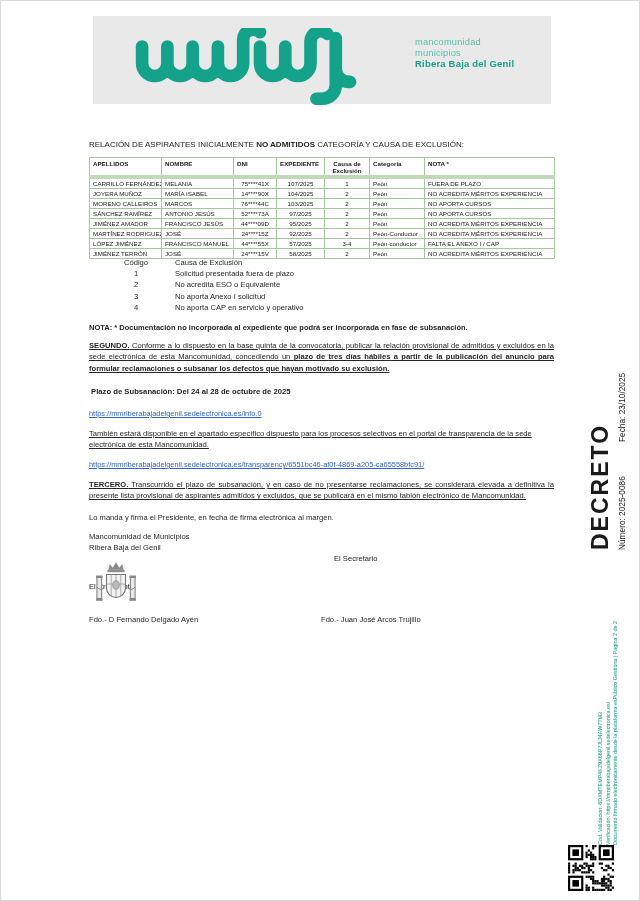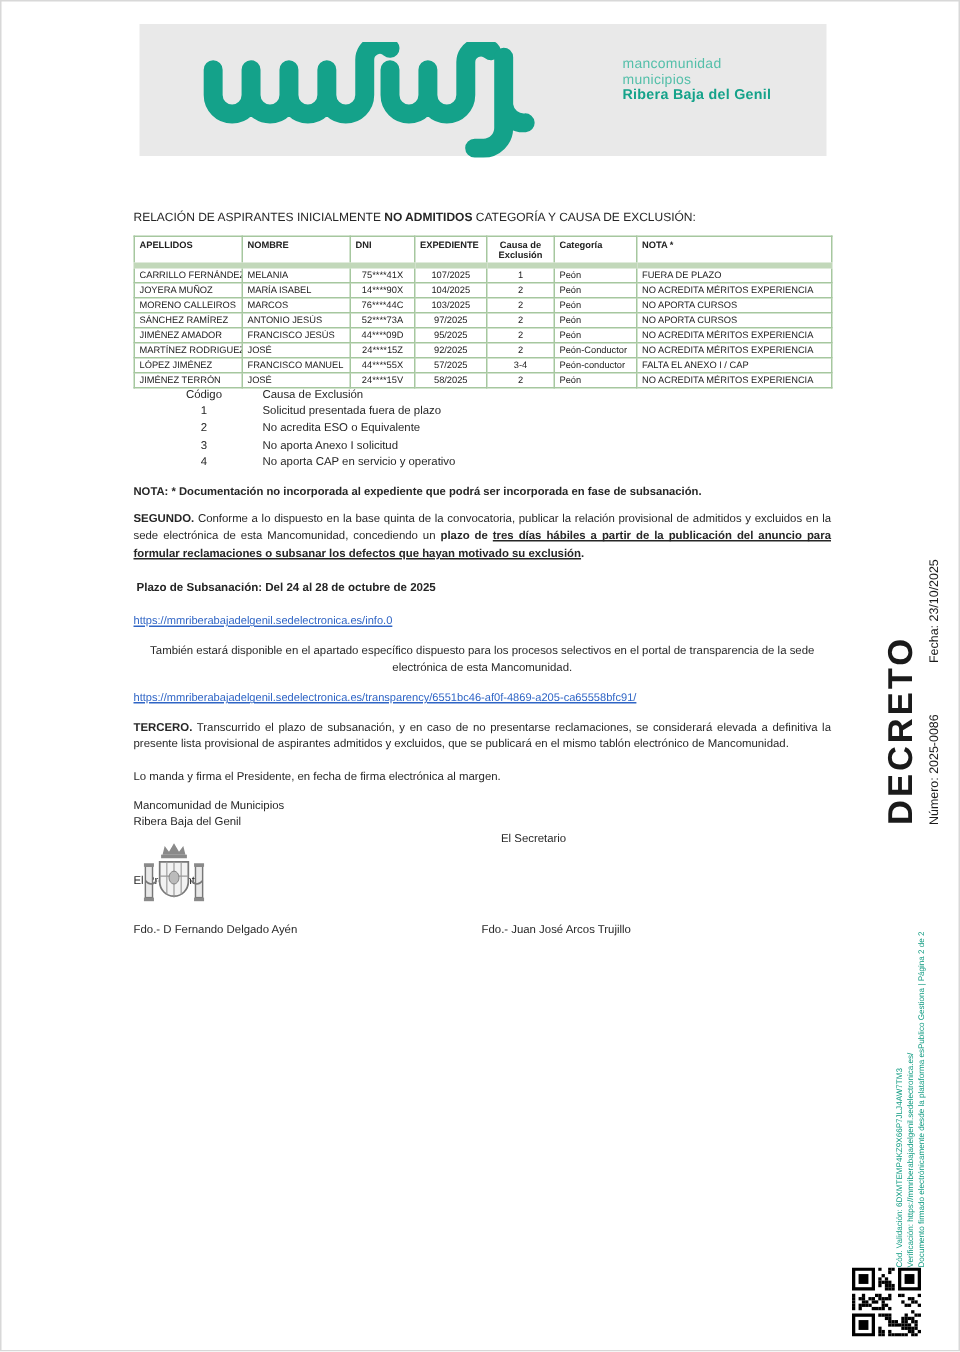--- a/index.html
+++ b/index.html
@@ -28,22 +28,22 @@
   .tbl td{height:9px;line-height:7px;}
   .tbl td.c2,.tbl td.c3,.tbl td.c4{text-align:center;}
 
   .codes{position:absolute;left:112px;top:256px;font-size:7.6px;}
   .code-row{display:flex;line-height:11.2px;}
   .code-num{width:46px;text-align:center;}
   .code-cause{margin-left:16px;}
 
   .nota{position:absolute;left:88px;top:322px;width:465px;font-weight:bold;font-size:7.5px;}
 
-  .para{position:absolute;left:88px;width:465px;font-size:7.6px;line-height:11.3px;text-align:justify;}
-  .seg{top:339px;} .tamb{top:427px;text-align:center;} .terc{top:478px;}
+  .para{position:absolute;left:88px;width:465px;font-size:7.6px;line-height:11.3px;text-align:justify;text-decoration:underline;}
+  .seg{top:339px;} .tamb{top:427px;text-align:left;} .terc{top:478px;}
   .u{text-decoration:underline;}
 
   .plazo{position:absolute;left:90px;top:386px;font-size:7.7px;font-weight:bold;}
   .link{position:absolute;left:88px;font-size:7.4px;color:var(--link);text-decoration:underline;display:block;}
   .l1{top:408px;} .l2{top:459px;}
   .lomanda{position:absolute;left:88px;top:512px;font-size:7.6px;}
 
   .sig{position:absolute;font-size:7.6px;}
   .arms{position:absolute;left:94px;top:560px;width:42px;height:50px;}
 

